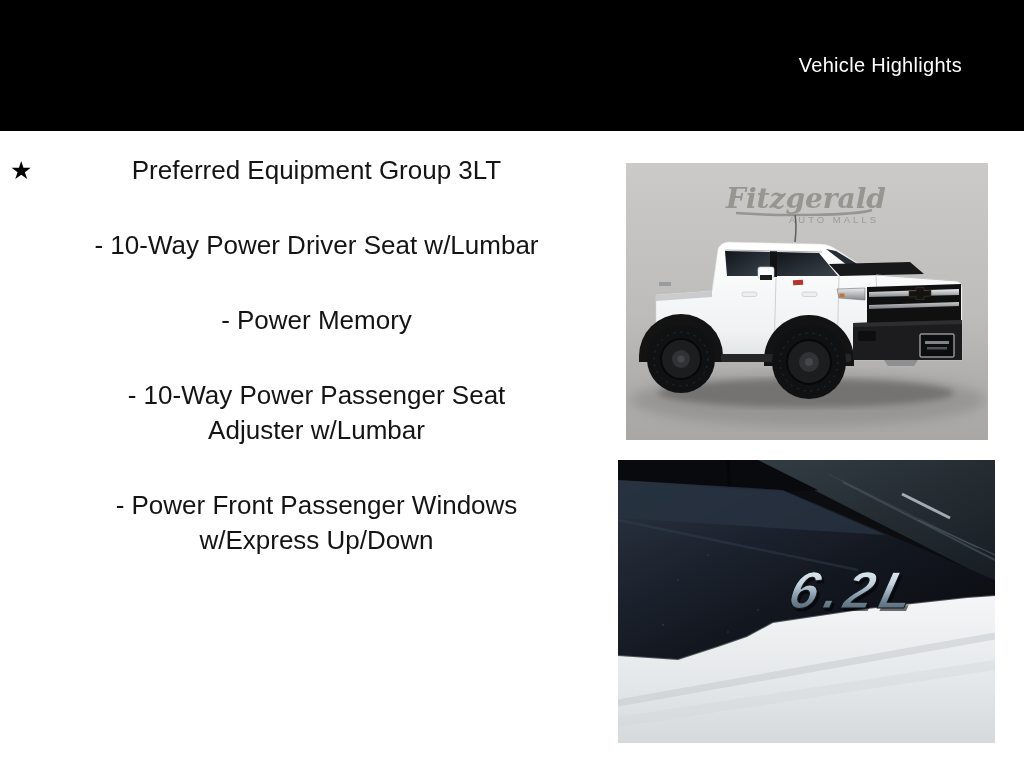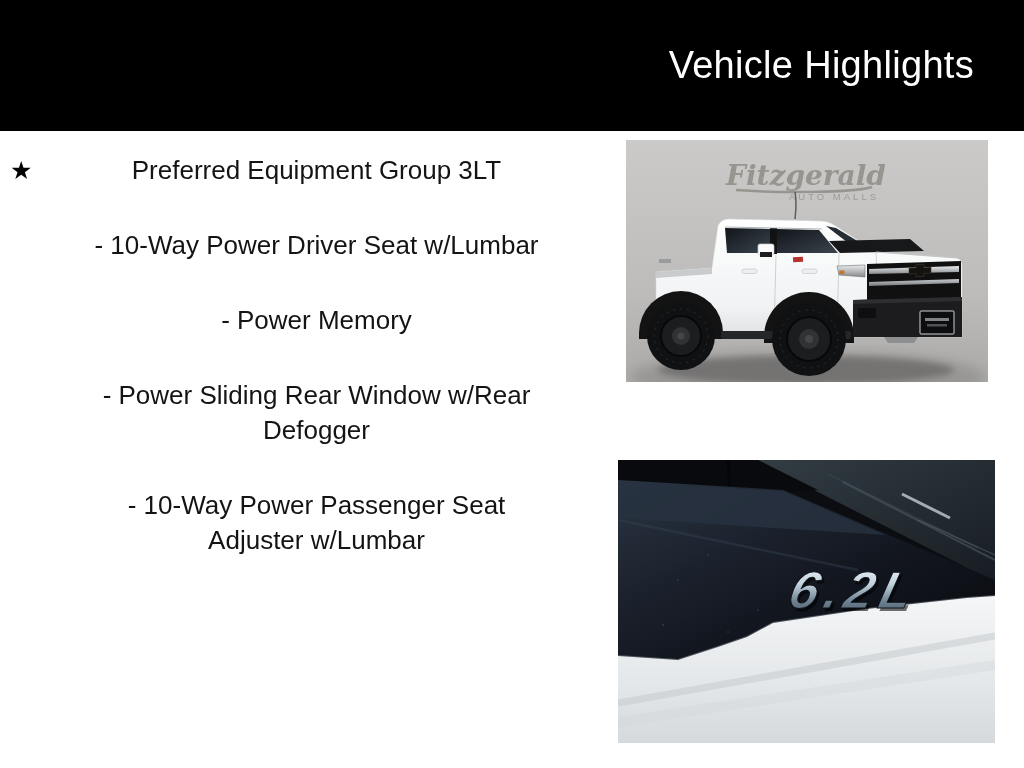--- a/index.html
+++ b/index.html
@@ -8,52 +8,52 @@
     background:#ffffff;
     font-family:"Liberation Sans", sans-serif;
   }
   .header{
     position:absolute;left:0;top:0;width:1024px;height:131px;
     background:#000000;
     display:flex;align-items:center;justify-content:flex-end;
     padding-right:50px;box-sizing:border-box;
   }
   .header .title{
-    color:#ffffff;font-size:38px;font-weight:400;letter-spacing:.3px;margin:0;
+    color:#ffffff;font-size:20px;font-weight:400;letter-spacing:.3px;margin:12px;
   }
   .star{
     position:absolute;left:10px;top:155px;font-size:25px;line-height:30px;color:#000;
   }
   .features{
     position:absolute;left:44px;top:153px;width:545px;
     color:#141414;font-size:26px;line-height:35px;
   }
   .features p{margin:0 0 40px 0;white-space:pre-line;text-align:center;}
   .photo{position:absolute;overflow:hidden;}
-  #photo-truck{left:626px;top:140px;width:362px;height:242px;}
+  #photo-truck{left:626px;top:163px;width:362px;height:277px;}
   #photo-hood{left:618px;top:460px;width:377px;height:283px;}
   svg{display:block;}
 </style>
 </head>
 <body>
 
 <div class="header">
   <h1 class="title">Vehicle Highlights</h1>
 </div>
 
 <span class="star">★</span>
 
 <div class="features">
   <p>Preferred Equipment Group 3LT</p>
   <p>- 10-Way Power Driver Seat w/Lumbar</p>
   <p>- Power Memory</p>
-  <p>- Power Sliding Rear Window w/Rear
-Defogger</p>
   <p>- 10-Way Power Passenger Seat
 Adjuster w/Lumbar</p>
+  <p>- Power Front Passenger Windows
+w/Express Up/Down</p>
 </div>
 
 <div class="photo" id="photo-truck">
 <svg viewBox="0 0 362 277" width="362" height="277">
   <defs>
     <linearGradient id="wall" x1="0" y1="0" x2="0" y2="1">
       <stop offset="0" stop-color="#cbcac8"></stop>
       <stop offset="0.55" stop-color="#bdbcba"></stop>
       <stop offset="0.78" stop-color="#b0afad"></stop>
       <stop offset="1" stop-color="#a8a7a5"></stop>

